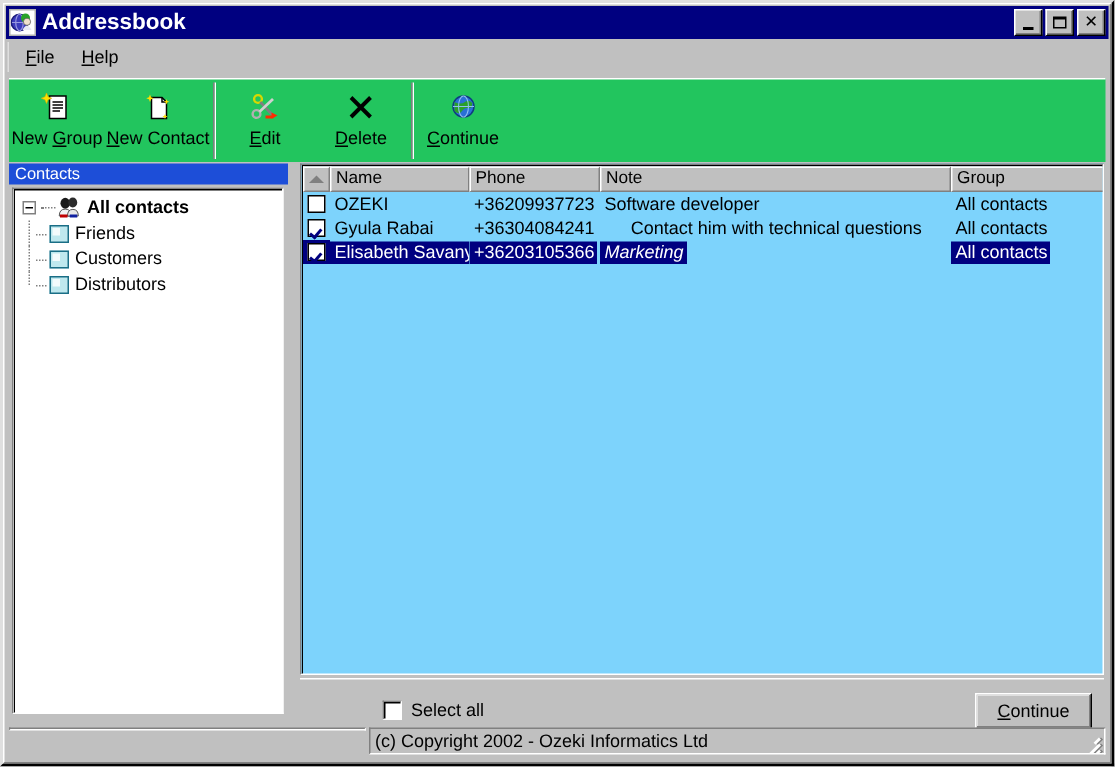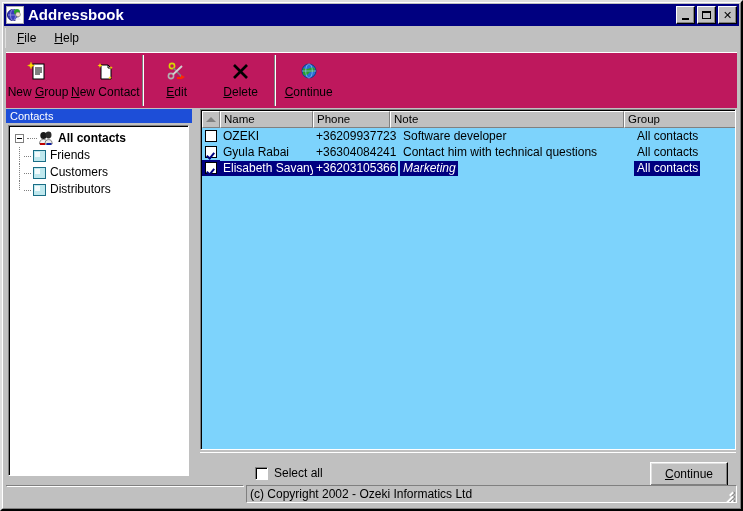--- a/index.html
+++ b/index.html
@@ -88,21 +88,21 @@
     padding: 2px 7px;
     margin-left: 4px;
     cursor: default;
     line-height: 14px;
   }
   .menu-item u { text-decoration: underline; }
 
   
   .toolbar {
     position: absolute; left: 4px; top: 50px; right: 4px; height: 56px;
-    background: #be185d;
+    background: #22c55e;
     border-top: 1px solid #ffffff;
     display: flex; align-items: stretch;
   }
   .tb-group { display: flex; align-items: stretch; }
   .tb-sep {
     width: 2px; margin: 2px 1px 2px 1px;
     border-left: 1px solid #808080;
     border-right: 1px solid #ffffff;
     flex: none;
   }
@@ -516,21 +516,21 @@
       <div class="splitter"></div>
 
       <div class="right-pane">
         <div class="list-box">
 
           <div class="lv-header">
             <div class="lv-col sortcol" style="width:18px;">
               <div class="sort-tri"></div>
             </div>
             <div class="lv-col" style="width:93px;">Name</div>
-            <div class="lv-col" style="width:77px;">Phone</div>
+            <div class="lv-col" style="width:87px;">Phone</div>
             <div class="lv-col" style="width:234px;">Note</div>
             <div class="lv-col" style="width:112px;">Group</div>
           </div>
 
           <div class="lv-rows">
 
             <div class="lv-row">
               <div class="cell first" style="width:18px;">
                 <div class="lv-chk"></div>
               </div>
@@ -551,21 +551,21 @@
             <div class="lv-row">
               <div class="cell first" style="width:18px;">
                 <div class="lv-chk checked"></div>
               </div>
               <div class="cell" style="width:93px;">
                   <span class="cell-text">Gyula Rabai</span>
                 </div>
               <div class="cell" style="width:87px;">
                   <span class="cell-text">+36304084241</span>
                 </div>
-              <div class="cell" style="width:234px;">
+              <div class="cell" style="width:234px;justify-content:center;">
                   <span class="cell-text">Contact him with technical questions</span>
                 </div>
               <div class="cell" style="width:112px;">
                   <span class="cell-text">All contacts</span>
                 </div>
             </div>
 
             <div class="lv-row selected">
               <div class="cell first" style="width:18px;background:#000080;">
                 <div class="lv-chk checked"></div>

